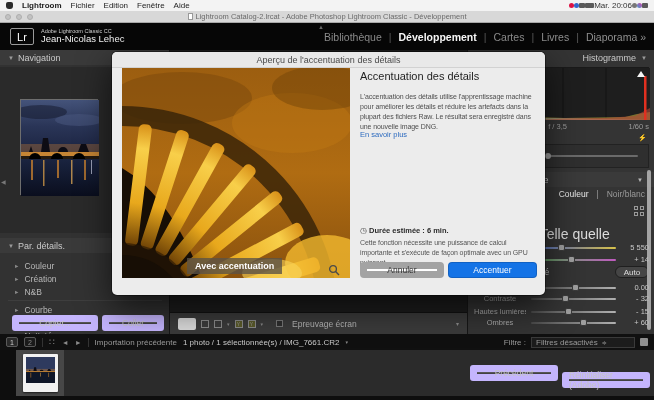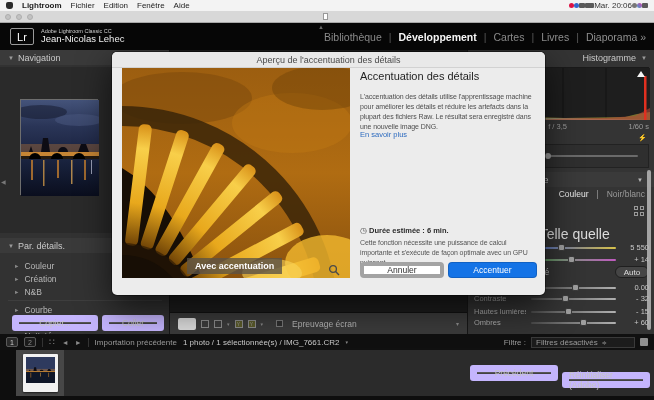--- a/index.html
+++ b/index.html
@@ -83,21 +83,21 @@
   #basic-head { top:122px; width:187px; background:#3a3a3a; }
   #cb-tabs { left:0; top:139px; width:187px; display:flex; justify-content:flex-end; gap:8px; padding-right:10px;
     font-size:8.5px; color:#9a9a9a; }
   #cb-tabs .on { color:#e8e8e8; }
   #profilerow { left:10px; top:156px; width:167px; display:flex; align-items:center; color:#c9c9c9; font-size:8.5px; }
   .grid-ico { margin-left:auto; width:11px; height:11px; display:grid; grid-template-columns:4px 4px; gap:1.5px; }
   .grid-ico b { width:4px; height:4px; border:1px solid #9a9a9a; }
   #wbrow { left:10px; top:176px; width:167px; display:flex; color:#bdbdbd; font-size:14px; }
   #wbrow .v { margin:0 auto; color:#dcdcdc; }
   .sl { left:6px; width:175px; height:11px; display:flex; align-items:center; font-size:7.5px; color:#aaa; }
-  .sl .lab { width:52px; overflow:hidden; white-space:nowrap; }
+  .sl .lab { width:52px; overflow:hidden; white-space:nowrap;text-align:center; }
   .sl .track { flex:1; height:2px; border-radius:1px; background:#777; position:relative; margin:0 5px; }
   .track.temp { background:linear-gradient(90deg,#4a6fd0,#888,#d8c24a); }
   .track.tint { background:linear-gradient(90deg,#4a9a4a,#888,#c05ac0); }
   .track.tone { background:linear-gradient(90deg,#4a4a4a,#b0b0b0); }
   .sl .thumb { position:absolute; top:-3px; width:7px; height:7px; background:#9e9e9e; border-radius:2px;
     border:1px solid #3a3a3a; }
   .sl .val { width:28px; text-align:right; color:#c9c9c9; }
   #tonerow { left:6px; top:216px; width:175px; display:flex; align-items:center; }
   #tonerow .t { color:#c9c9c9; font-size:8.5px; margin-left:46px; }
   #autobtn { margin-left:auto; width:34px; height:12px; border:1px solid #1f1f1f; border-radius:6px;
@@ -142,21 +142,21 @@
   #preview-loupe { left:206px; top:196px; }
   #dlg-right { left:248px; top:16px; width:177px; height:210px; }
   #dlg-heading { top:2px; font-size:11px; color:#1f1f1f; }
   #dlg-body { top:24px; width:177px; font-size:7px; letter-spacing:-0.1px; line-height:1.45; color:#4e4e4e; }
   #dlg-link { top:62px; font-size:7.5px; }
   #dlg-duration { top:158px; font-size:7.5px; font-weight:bold; color:#2a2a2a; }
   #dlg-duration .clock { font-weight:normal; color:#555; margin-right:2px; font-size:8px; }
   #dlg-gpunote { top:170px; width:177px; font-size:7px; letter-spacing:-0.1px; line-height:1.4; color:#555; }
   .dlgbtn { top:194px; height:16px; border-radius:4px; font-size:8.5px; display:flex; align-items:center;
     justify-content:center; }
-  #btn-cancel { left:0px; width:84px; background:#fff; border:4px solid #a3a3a3; color:#2d2d2d; }
+  #btn-cancel { left:0px; width:84px; background:#fff; border:7px solid #a3a3a3; color:#2d2d2d; }
   #btn-confirm { left:88px; width:89px; color:#fff; border:1px solid rgba(0,0,0,.15); }
 </style>
 </head>
 <body>
 
 <div id="macbar" class="abs">
   <span class="apple"></span>
   <span class="mi bold">Lightroom</span>
   <span class="mi">Fichier</span>
   <span class="mi">Edition</span>
@@ -171,21 +171,21 @@
     <span class="dot" style="background:#777"></span>
     <span class="dot" style="background:linear-gradient(45deg,#49c,#c4a)"></span>
     <span class="sq"></span>
   </span>
 </div>
 
 <div id="titlebar" class="abs">
   <span class="tl"></span>
   <span class="tl"></span>
   <span class="tl"></span>
-  <span id="wintitle"><span class="docicon"></span></span>
+  <span id="wintitle"><span class="docicon"></span><span>Lightroom Catalog-2.lrcat - Adobe Photoshop Lightroom Classic - Développement</span></span>
 </div>
 
 <div id="lrheader" class="abs">
   <div id="lrlogo">Lr</div>
   <div id="identity">
     <div class="l1">Adobe Lightroom Classic CC</div>
     <div class="l2">Jean-Nicolas Lehec</div>
   </div>
   <div id="modules">
     <span class="mod">Bibliothèque</span>

